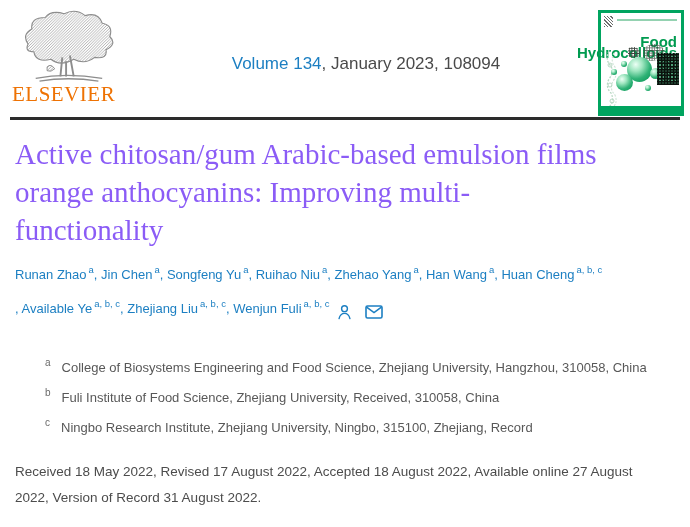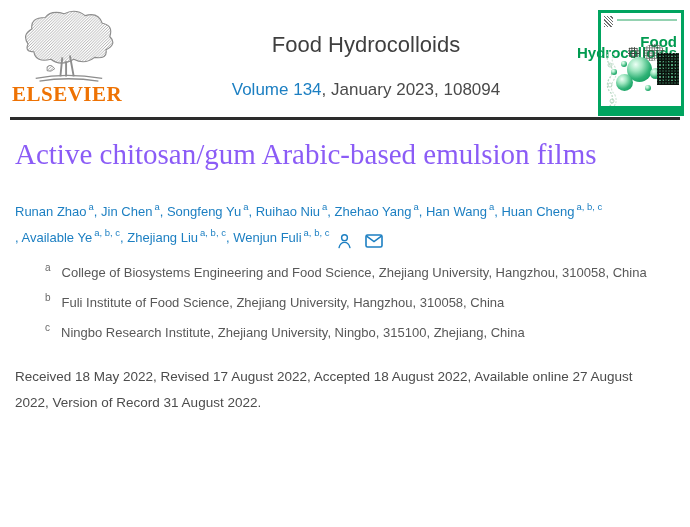--- a/index.html
+++ b/index.html
@@ -4,21 +4,21 @@
 <style>
   html,body{margin:0;padding:0;background:#ffffff;}
   body{width:690px;height:527px;position:relative;overflow:hidden;
        font-family:"Liberation Sans",sans-serif;color:#3b3b3b;}
 
   
   .header{display:flex;align-items:flex-start;padding:8px 6px 0 12px;height:112px;box-sizing:border-box;}
   .logo-block{width:122px;flex:0 0 auto;cursor:pointer;}
   .logo-tree{display:block;margin-left:6px;}
   .logo-word{font-family:"Liberation Serif",serif;font-size:21px;color:#ee7203;
-             letter-spacing:.5px;margin-top:-2px;font-weight:bold;}
+             letter-spacing:.5px;margin-top:-2px;}
   .head-center{flex:1;text-align:center;padding-top:24px;}
   .journal-title{font-size:22px;color:#3f3f3f;}
   .volume-line{font-size:17px;margin-top:22px;color:#4a4a4a;}
   .link{color:#1c7fc2;text-decoration:none;cursor:pointer;}
 
   
   .cover{flex:0 0 auto;width:80px;height:100px;border:3px solid #00a45f;background:#fff;
          position:relative;margin-top:2px;cursor:pointer;}
   .cover-mini-logo{position:absolute;left:3px;top:3px;width:9px;height:11px;
       background:repeating-linear-gradient(45deg,#6b6b6b 0 1px,transparent 1px 2.4px);}
@@ -46,27 +46,27 @@
       background-size:3px 3px,4px 4px;background-position:0 0,1px 2px;}
   .cover-bottom-bar{position:absolute;left:0;right:0;bottom:0;height:7px;background:#00a45f;}
 
   
   .divider{height:3px;background:#2c2c2c;margin:5px 10px 0 10px;}
 
   
   .main{padding:15px 18px 0 15px;}
   .article-title{font-family:"Liberation Serif",serif;font-weight:400;font-size:29px;
       line-height:38px;color:#8b5cf6;margin:0;}
-  .authors{margin-top:24px;font-size:13px;line-height:22px;color:#1c7fc2;}
+  .authors{margin-top:7px;font-size:13px;line-height:30px;color:#1c7fc2;}
   .author-line{white-space:nowrap;}
   .author-link{cursor:pointer;}
   .authors sup{font-size:9.5px;position:relative;top:-1px;margin-left:2px;}
   .author-icons{display:inline-block;vertical-align:-2px;margin-left:8px;}
   .author-icons svg{vertical-align:middle;margin-right:9px;cursor:pointer;}
-  .affiliations{margin-top:8px;font-size:13px;color:#585858;}
+  .affiliations{margin-top:28px;font-size:13px;color:#585858;}
   .affil{margin-bottom:9px;padding-left:30px;line-height:17px;}
   .affil sup{font-size:10px;margin-right:11px;color:#6a6a6a;position:relative;top:-1px;}
   .dates{margin-top:22px;font-size:13.5px;line-height:26px;color:#4c4c4c;width:652px;}
 </style>
 </head>
 <body>
 
 <div class="header">
 
   <div class="logo-block">
@@ -80,21 +80,20 @@
                Q100 18 96 30 Q104 38 92 44 Q94 54 80 52 Q70 60 58 54 Q44 62 34 54
                Q18 58 16 46 Q6 46 10 38 Z" fill="url(#engrave)" stroke="#8d8d8d" stroke-width="1.2"></path>
       <path d="M46 52 L44 72 M54 50 L58 72 M50 56 L50 72" fill="none" stroke="#8d8d8d" stroke-width="2"></path>
       <path d="M30 62 Q34 58 38 64 Q34 68 30 66 Z" fill="url(#engrave)" stroke="#8d8d8d"></path>
       <path d="M18 74 Q50 68 88 74 M22 77 Q52 72 84 77" fill="none" stroke="#8d8d8d" stroke-width="1.4"></path>
     </svg>
     <div class="logo-word">ELSEVIER</div>
   </div>
 
   <div class="head-center">
-    <div class="journal-title link" style="color:#3f3f3f">Food Hydrocolloids</div>
     <div class="volume-line">
       <span class="link">Volume 134</span><span>, January 2023, 108094</span>
     </div>
   </div>
 
   <div class="cover">
     <div class="cover-mini-logo"></div>
     <div class="cover-issue-line"></div>
     <div class="cover-title">
       <div>Food</div>
@@ -119,36 +118,38 @@
     <div class="cover-dark-square"></div>
     <div class="cover-bottom-bar"></div>
   </div>
 </div>
 
 <div class="divider"></div>
 
 <div class="main">
   <h1 class="article-title">
       <div>Active chitosan/gum Arabic-based emulsion films</div>
+      <div>orange anthocyanins: Improving multi-</div>
+      <div>functionality</div>
     </h1>
 
   <div class="authors">
       <div class="author-line"><span class="author-link">Runan Zhao</span><sup>a</sup><span>, </span><span class="author-link">Jin Chen</span><sup>a</sup><span>, </span><span class="author-link">Songfeng Yu</span><sup>a</sup><span>, </span><span class="author-link">Ruihao Niu</span><sup>a</sup><span>, </span><span class="author-link">Zhehao Yang</span><sup>a</sup><span>, </span><span class="author-link">Han Wang</span><sup>a</sup><span>, </span><span class="author-link">Huan Cheng</span><sup>a, b, c</sup></div>
       <div class="author-line"><span>, </span><span class="author-link">Available Ye</span><sup>a, b, c</sup><span>, </span><span class="author-link">Zhejiang Liu</span><sup>a, b, c</sup><span>, </span><span class="author-link">Wenjun Fuli</span><sup>a, b, c</sup><span id="author-icons" class="author-icons">
     <svg width="15" height="16" viewBox="0 0 16 17">
       <circle cx="8" cy="5" r="3.1" fill="none" stroke="#1c7fc2" stroke-width="1.5"></circle>
       <path d="M2.2 15.5 C3.2 11.5 5.4 10 8 10 C10.6 10 12.8 11.5 13.8 15.5" fill="none" stroke="#1c7fc2" stroke-width="1.5" stroke-linecap="round"></path>
     </svg>
     <svg width="18" height="14" viewBox="0 0 18 14">
       <rect x="1" y="1" width="16" height="12" rx="1.5" fill="none" stroke="#1c7fc2" stroke-width="1.6"></rect>
       <path d="M1.6 2.2 L9 7.6 L16.4 2.2" fill="none" stroke="#1c7fc2" stroke-width="1.6"></path>
     </svg>
   </span></div>
     </div>
 
   <div class="affiliations">
       <div class="affil"><sup>a</sup><span>College of Biosystems Engineering and Food Science, Zhejiang University, Hangzhou, 310058, China</span></div>
-      <div class="affil"><sup>b</sup><span>Fuli Institute of Food Science, Zhejiang University, Hangzhou, 310058, China</span></div>
-      <div class="affil"><sup>c</sup><span>Ningbo Research Institute, Zhejiang University, Ningbo, 315100, Zhejiang, China</span></div>
+      <div class="affil"><sup>b</sup><span>Fuli Institute of Food Science, Zhejiang University, Received, 310058, China</span></div>
+      <div class="affil"><sup>c</sup><span>Ningbo Research Institute, Zhejiang University, Ningbo, 315100, Zhejiang, Record</span></div>
     </div>
 
   <p class="dates">Received 18 May 2022, Revised 17 August 2022, Accepted 18 August 2022, Available online 27 August 2022, Version of Record 31 August 2022.</p>
 </div>
 
 </body></html>

